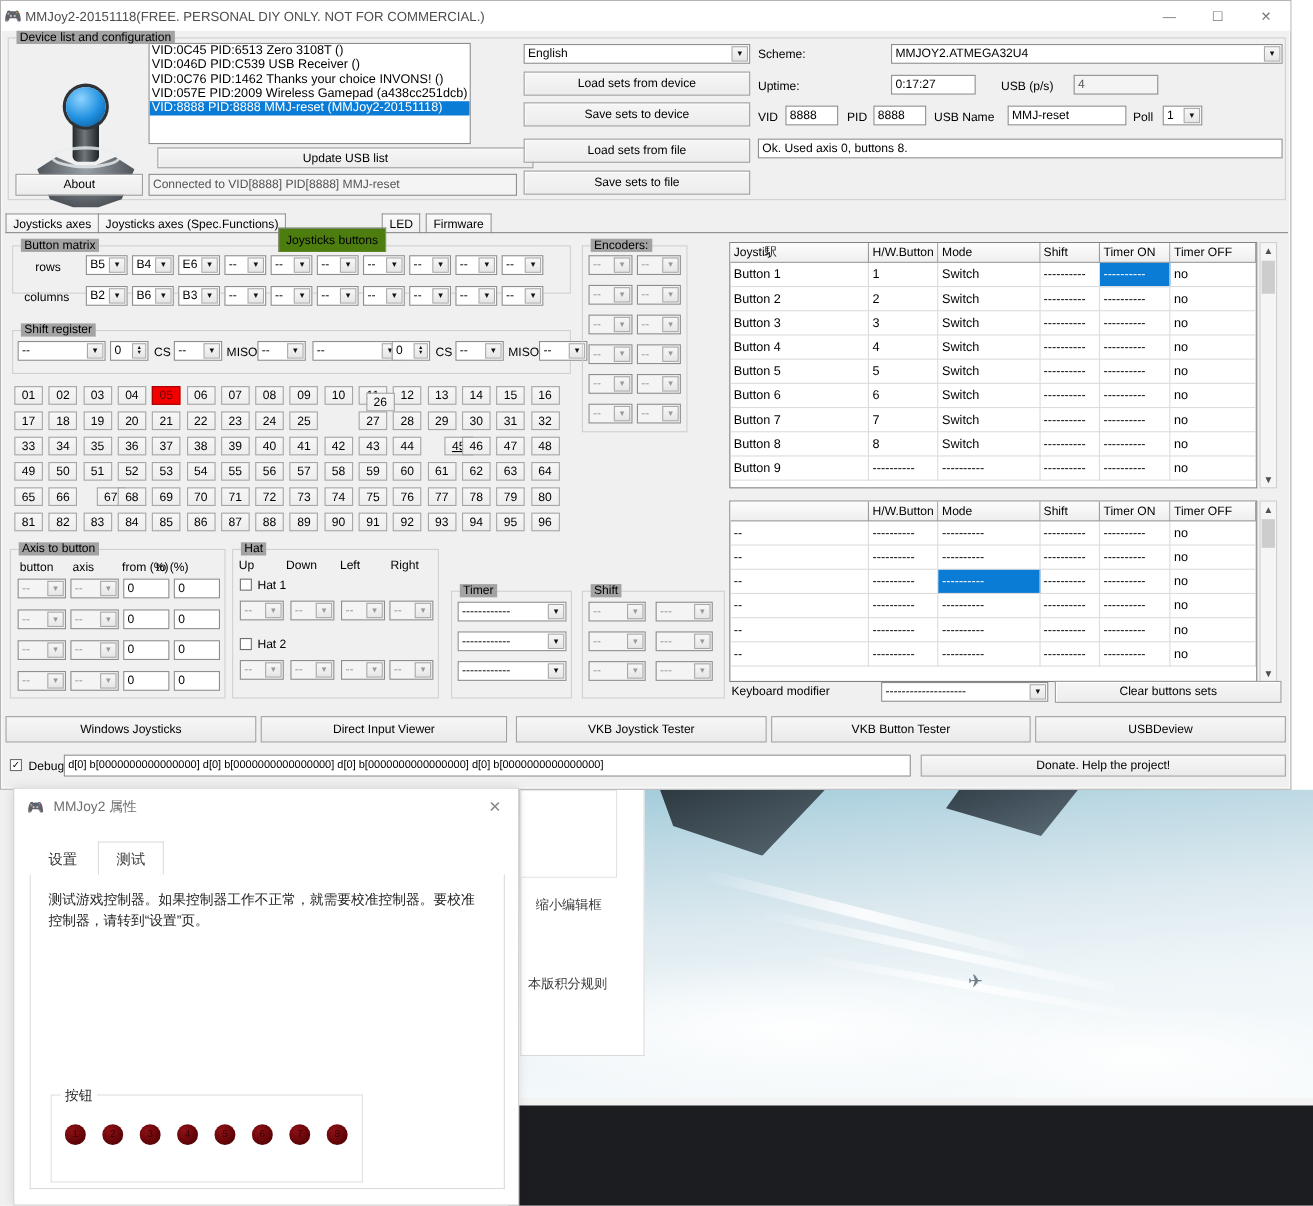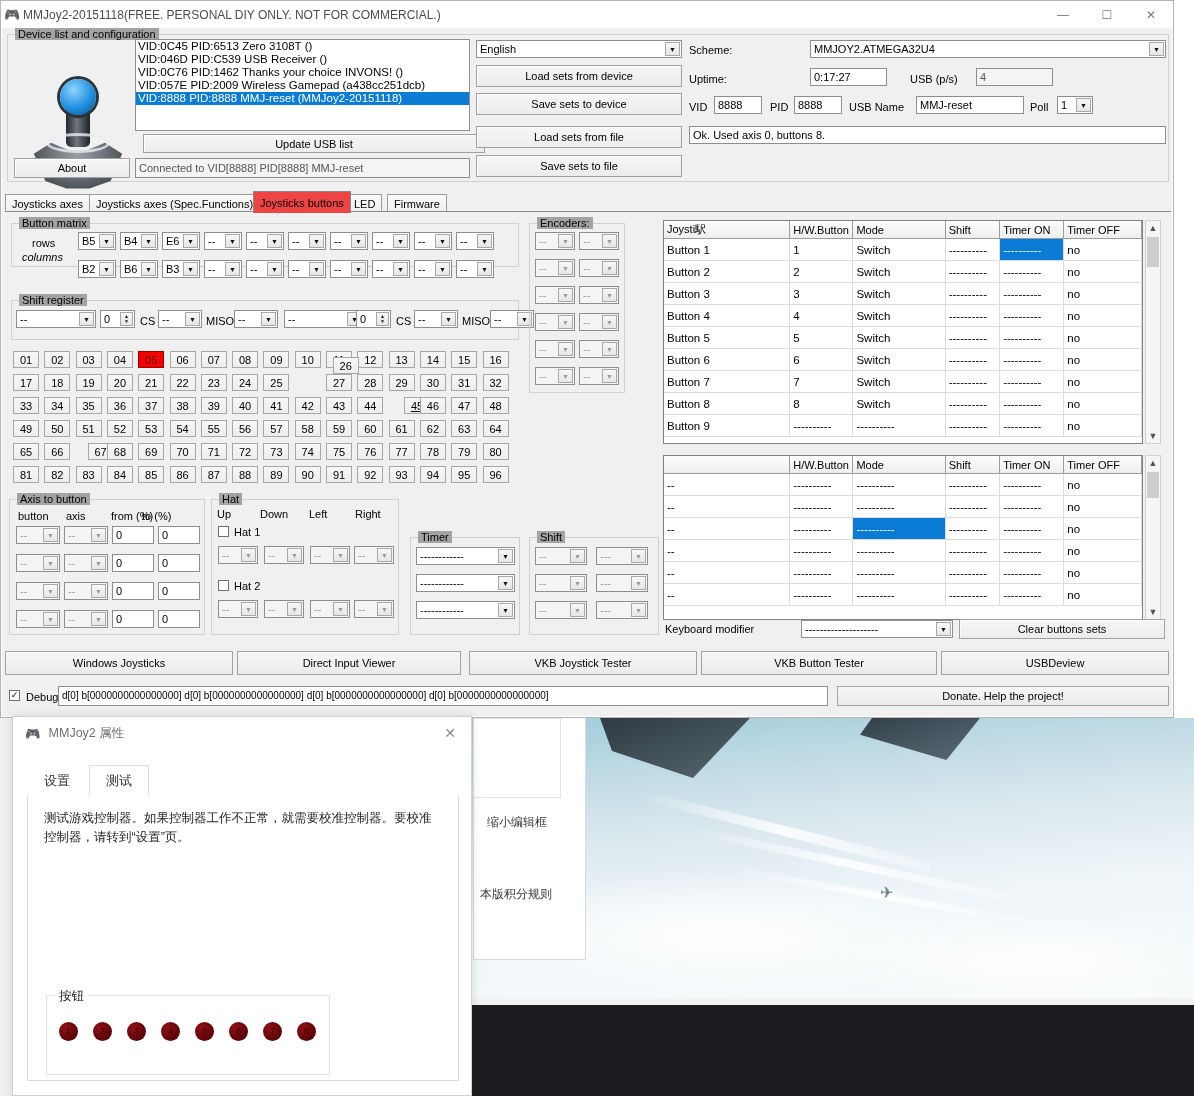--- a/index.html
+++ b/index.html
@@ -160,21 +160,21 @@
   
   #tabstrip { position: absolute; left: 4px; top: 190px; width: 1166px; height: 21px; }
   .tab {
     position: absolute; top: 3px; height: 18px;
     background: linear-gradient(#fafafa,#efefef);
     border: 1px solid #9a9a9a; border-bottom: none;
     display: flex; align-items: center; padding: 0 6px;
     font-size: 11px; color: #000; white-space: nowrap;
   }
   .tab.active {
-    top: 0; height: 22px; background: #ef4444;
+    top: 16px; height: 22px; background: #4d7c0f;
     border-color: #8a8a8a; z-index: 3; font-weight: normal;
   }
   #tab-underline {
     position: absolute; left: 4px; top: 210px; width: 1166px; height: 1px;
     background: #8a8a8a;
   }
 
   
   .numcell {
     position: absolute; width: 26px; height: 17px;
@@ -338,21 +338,21 @@
     <div class="legend">Device list and configuration</div>
 
     <div id="joy-art">
       <div id="joy-base"></div>
       <div id="joy-stick"></div>
       <div id="joy-ring"></div>
       <div id="joy-ball"></div>
       <div id="joy-led"></div>
     </div>
 
-    <div id="device-list" style="left:127px;top:4px;width:335px;height:92px;">
+    <div id="device-list" style="left:127px;top:4px;width:293px;height:92px;">
       <div class="item">VID:0C45 PID:6513 Zero 3108T ()</div>
       <div class="item">VID:046D PID:C539 USB Receiver ()</div>
       <div class="item">VID:0C76 PID:1462 Thanks your choice INVONS! ()</div>
       <div class="item">VID:057E PID:2009 Wireless Gamepad (a438cc251dcb)</div>
       <div class="item sel">VID:8888 PID:8888 MMJ-reset (MMJoy2-20151118)</div>
     </div>
 
     <div class="btn" style="left:135px;top:99px;width:342px;height:19px;">Update USB list</div>
     <div class="btn" style="left:6px;top:123px;width:116px;height:20px;">About</div>
     <div class="txt ro" style="left:127px;top:123px;width:335px;height:20px;">Connected to VID[8888] PID[8888] MMJ-reset</div>
@@ -398,21 +398,21 @@
     <div class="tab" style="left:84px;">Joysticks axes (Spec.Functions)</div>
     <div class="tab active" style="left:248px;">Joysticks buttons</div>
     <div class="tab" style="left:342px;">LED</div>
     <div class="tab" style="left:382px;">Firmware</div>
   </div>
   <div id="tab-underline"></div>
 
   <div class="group" style="left:10px;top:222px;width:508px;height:44px;">
     <div class="legend">Button matrix</div>
     <div class="lbl" style="left:20px;top:13px;">rows</div>
-    <div class="lbl" style="left:10px;top:27px;font-style:italic;">columns</div>
+    <div class="lbl" style="left:10px;top:41px;">columns</div>
 
     <div class="combo" style="left:66px;top:8px;width:38px;height:18px;">
         <span>B5</span>
         <span class="arrow">▼</span>
       </div>
     <div class="combo" style="left:108px;top:8px;width:38px;height:18px;">
         <span>B4</span>
         <span class="arrow">▼</span>
       </div>
     <div class="combo" style="left:150px;top:8px;width:38px;height:18px;">

